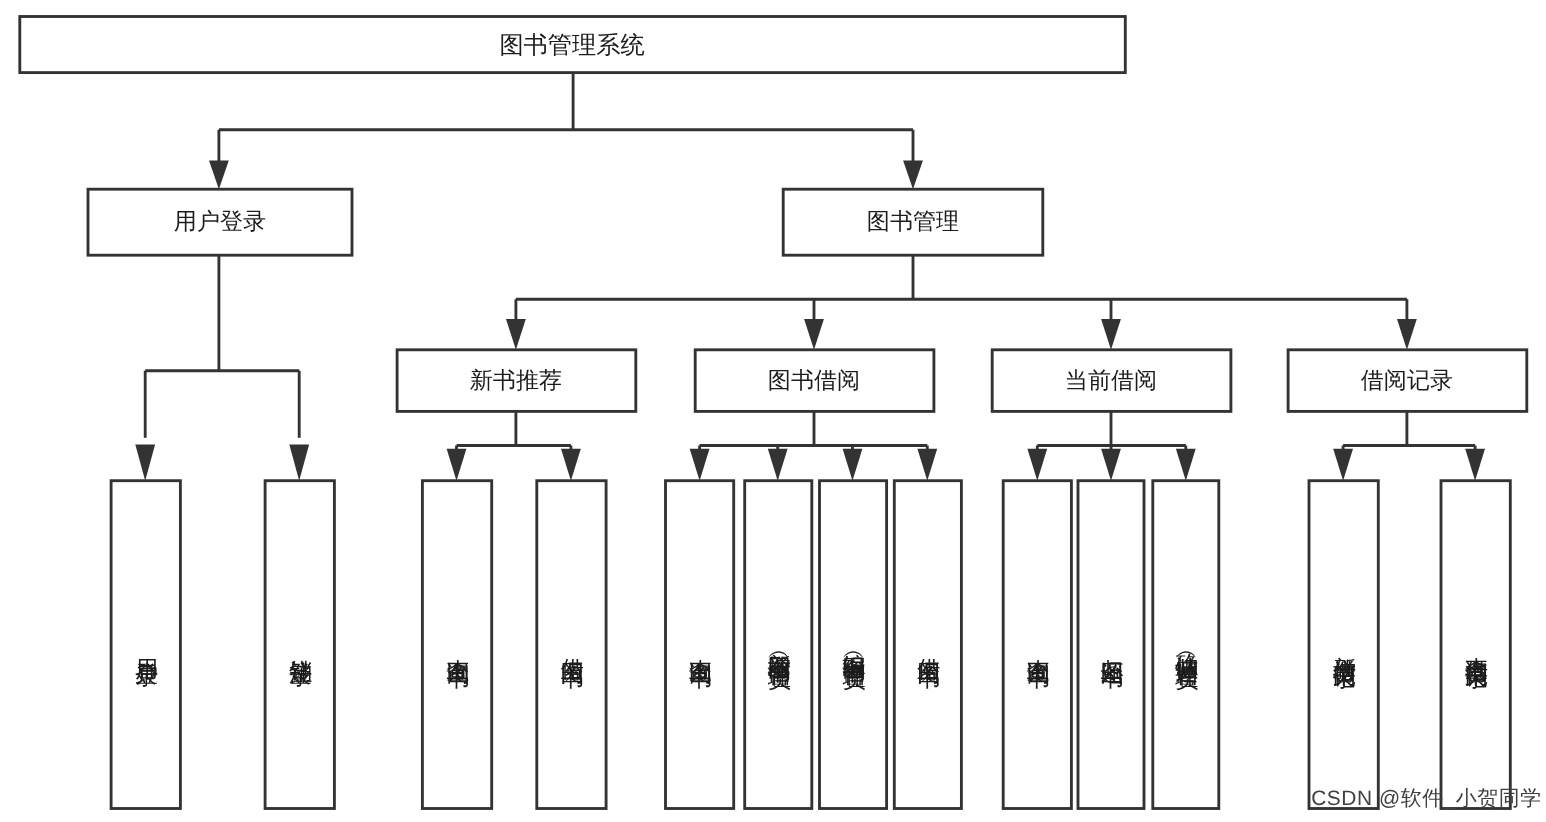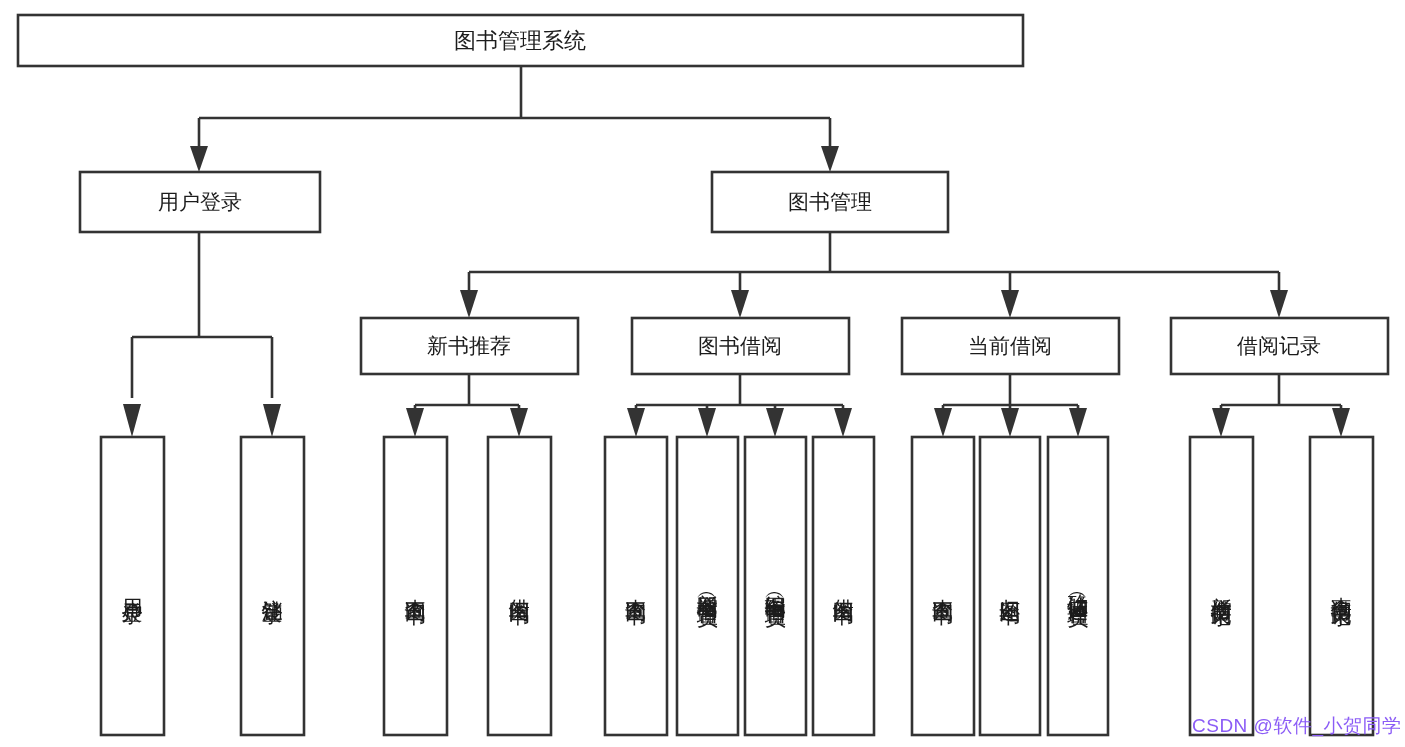--- a/index.html
+++ b/index.html
@@ -69,21 +69,21 @@
     white-space: nowrap;
     display: flex;
     align-items: center;
     justify-content: center;
     pointer-events: none;
   }
   .watermark {
     position: absolute;
     font-family: "Liberation Sans", "DejaVu Sans", sans-serif;
     font-size: 19px;
-    color: #8b5cf6;
+    color: #404040;
     white-space: nowrap;
     left: 1192px;
     top: 713px;
     letter-spacing: 0.5px;
   }
 </style>
 </head>
 <body>
 
 <div id="diagram-root">

